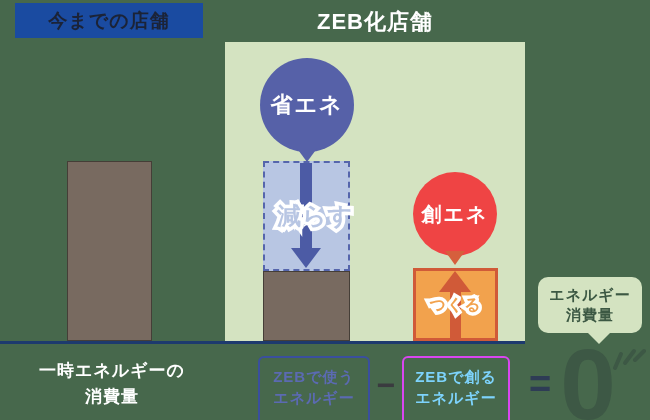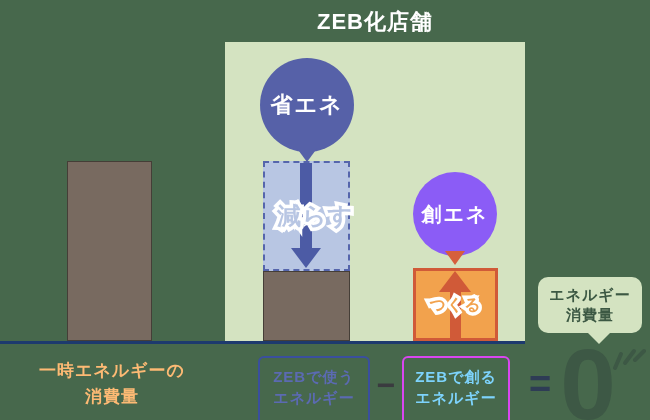--- a/index.html
+++ b/index.html
@@ -46,41 +46,41 @@
   
   .outlined { position: relative; z-index: 0; display: inline-block; white-space: nowrap; }
   .outlined::before {
     content: attr(data-text); position: absolute; left: 0; top: 0; z-index: -1;
     color: #fff; -webkit-text-stroke: 7px #fff; white-space: nowrap;
   }
   .reduce-label { font-size: 24px; color: #B8C6E3; letter-spacing: 1px; }
   
   .create-circle {
     position: absolute; left: 413px; top: 172px; width: 84px; height: 84px;
-    background: #8b5cf6; border-radius: 50%; color: #fff; font-size: 20px;
+    background: #ef4444; border-radius: 50%; color: #fff; font-size: 20px;
     display: flex; align-items: center; justify-content: center; letter-spacing: 2px; z-index: 4;
   }
   .create-tail { position: absolute; left: 445px; top: 251px; width: 0; height: 0;
     border-left: 10px solid transparent; border-right: 10px solid transparent;
     border-top: 14px solid #D65F3D; z-index: 4; }
   
   .create-box {
     position: absolute; left: 413px; top: 268px; width: 85px; height: 73px;
     background: #F2A24D; border: 3px solid #D05A38;
   }
   .up-arrow { position: absolute; left: 0; top: 0; width: 100%; height: 100%; }
   .up-arrow .head { position: absolute; left: 23px; top: 0; width: 0; height: 0;
     border-left: 16px solid transparent; border-right: 16px solid transparent; border-bottom: 21px solid #D05A38; }
   .up-arrow .shaft { position: absolute; left: 34px; top: 19px; width: 11px; height: 48px; background: #D05A38; }
   .create-text-wrap { position: absolute; left: 0; top: 24px; width: 100%; text-align: center; }
   .create-label { font-size: 16px; color: #F2A24D; letter-spacing: 1px; }
   
   .current-label {
     position: absolute; left: 8px; top: 358px; width: 208px;
-    color: #fdba74; font-size: 17px; line-height: 26px; text-align: center; letter-spacing: 1px;
+    color: #ffffff; font-size: 17px; line-height: 26px; text-align: center; letter-spacing: 1px;
   }
   .eq-box { position: absolute; top: 356px; height: 73px; border-radius: 6px;
     text-align: center; font-size: 15px; line-height: 21px; padding-top: 8px; letter-spacing: 1px; }
   .use-box { left: 258px; width: 112px; border: 2px solid #3A4F9E; color: #5B6AB2; }
   .createe-box { left: 402px; width: 108px; border: 2px solid #d946ef; color: #7dd3fc; }
   .minus-sign { position: absolute; left: 372px; top: 367px; width: 28px; text-align: center;
     color: #3A3B3F; font-size: 32px; line-height: 36px; }
   .equals-sign { position: absolute; left: 524px; top: 365px; width: 32px; text-align: center;
     color: #2E3C55; font-size: 38px; line-height: 38px; }
   .zero-value { position: absolute; left: 550px; top: 334px; width: 76px; text-align: center;
@@ -94,20 +94,21 @@
   }
   .badge-tail { position: absolute; left: 586px; top: 331px; width: 0; height: 0;
     border-left: 13px solid transparent; border-right: 13px solid transparent;
     border-top: 13px solid #D4E3C1; z-index: 5; }
 </style>
 </head>
 <body>
 
 <div class="stage">
 
+  <div class="hdr-left">今までの店舗</div>
   <div class="hdr-right">ZEB化店舗</div>
 
   <div class="panel"></div>
 
   <div class="bar-current"></div>
 
   <div class="save-circle">
     <span>省エネ</span>
   </div>
   <div class="save-tail"></div>

